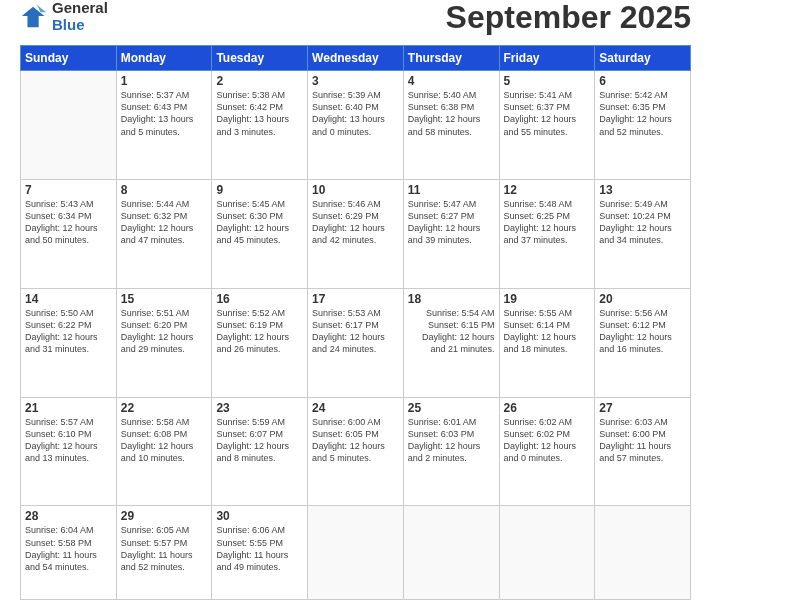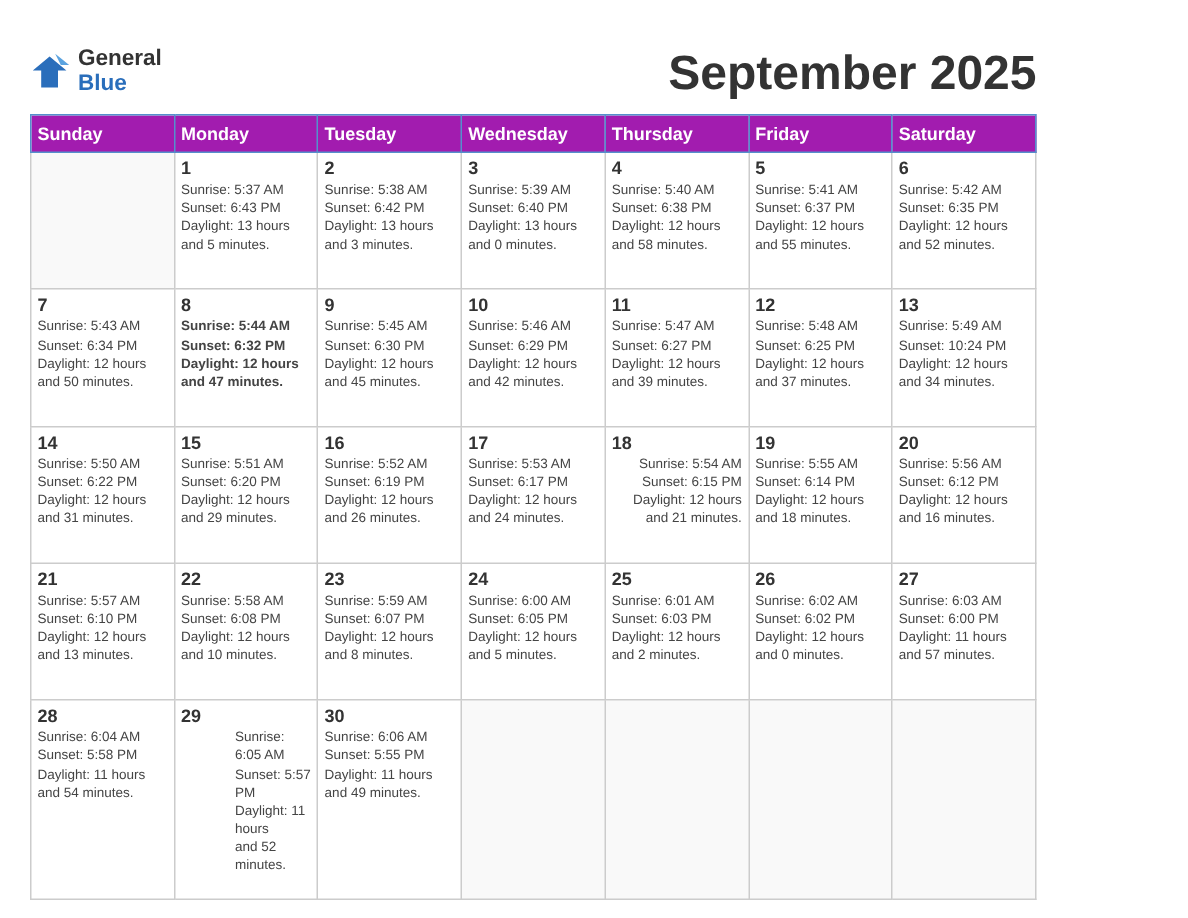--- a/index.html
+++ b/index.html
@@ -6,21 +6,21 @@
     body {
       width: 792px;
       height: 612px;
       font-family: Arial, sans-serif;
       background: #fff;
       overflow: hidden;
     }
     .page {
       width: 711px;
       height: 612px;
-      padding: 31px 20px 12px 20px;
+      padding: 0 20px 12px 20px;
       display: flex;
       flex-direction: column;
     }
     .header {
       display: flex;
       justify-content: space-between;
       align-items: flex-start;
       margin-bottom: 10px;
     }
     .logo {
@@ -61,21 +61,21 @@
       color: #555;
     }
     .calendar {
       flex: 1;
       border: 1px solid #ccc;
       border-collapse: collapse;
       width: 100%;
       table-layout: fixed;
     }
     .calendar th {
-      background: #a21caf;
+      background: #1d4ed8;
       color: #fff;
       font-size: 12px;
       font-weight: bold;
       padding: 5px 4px;
       text-align: left;
       border: 1px solid #5590cc;
     }
     .calendar td {
       border: 1px solid #ccc;
       vertical-align: top;
@@ -184,21 +184,21 @@
         <tr>
           <td>
             <span class="day-num">7</span>
             <div class="day-info" style="white-space: pre-line;">Sunrise: 5:43 AM
 Sunset: 6:34 PM
 Daylight: 12 hours
 and 50 minutes.</div>
           </td>
           <td>
             <span class="day-num">8</span>
-            <div class="day-info" style="white-space: pre-line; font-weight: bold;">Sunrise: 5:44 AM
+            <div class="day-info" style="white-space: pre-line;">Sunrise: 5:44 AM
 Sunset: 6:32 PM
 Daylight: 12 hours
 and 47 minutes.</div>
           </td>
           <td>
             <span class="day-num">9</span>
             <div class="day-info" style="white-space: pre-line;">Sunrise: 5:45 AM
 Sunset: 6:30 PM
 Daylight: 12 hours
 and 45 minutes.</div>
@@ -337,21 +337,21 @@
         <tr>
           <td>
             <span class="day-num">28</span>
             <div class="day-info" style="white-space: pre-line;">Sunrise: 6:04 AM
 Sunset: 5:58 PM
 Daylight: 11 hours
 and 54 minutes.</div>
           </td>
           <td>
             <span class="day-num">29</span>
-            <div class="day-info" style="white-space: pre-line; margin-left: 36px;">Sunrise: 6:05 AM
+            <div class="day-info" style="white-space: pre-line;">Sunrise: 6:05 AM
 Sunset: 5:57 PM
 Daylight: 11 hours
 and 52 minutes.</div>
           </td>
           <td>
             <span class="day-num">30</span>
             <div class="day-info" style="white-space: pre-line;">Sunrise: 6:06 AM
 Sunset: 5:55 PM
 Daylight: 11 hours
 and 49 minutes.</div>

